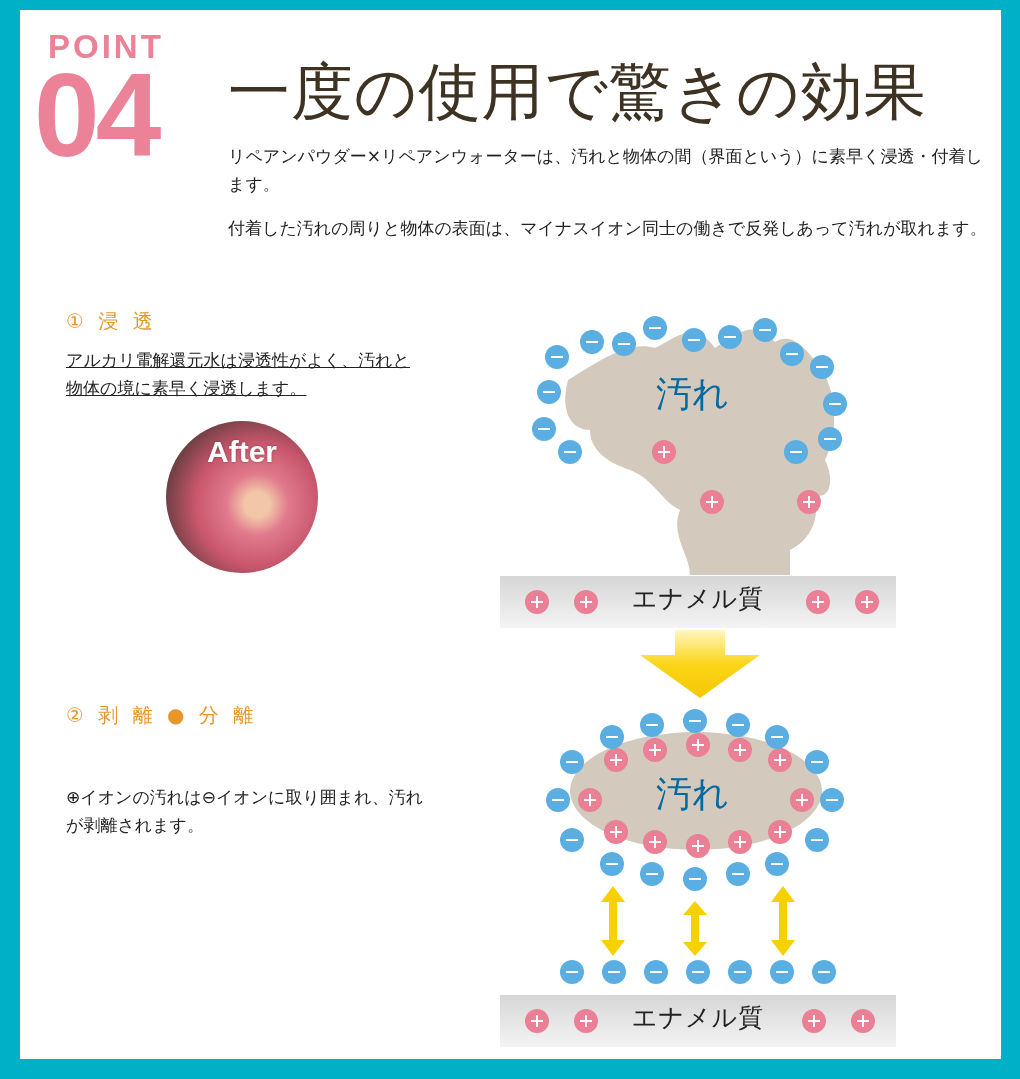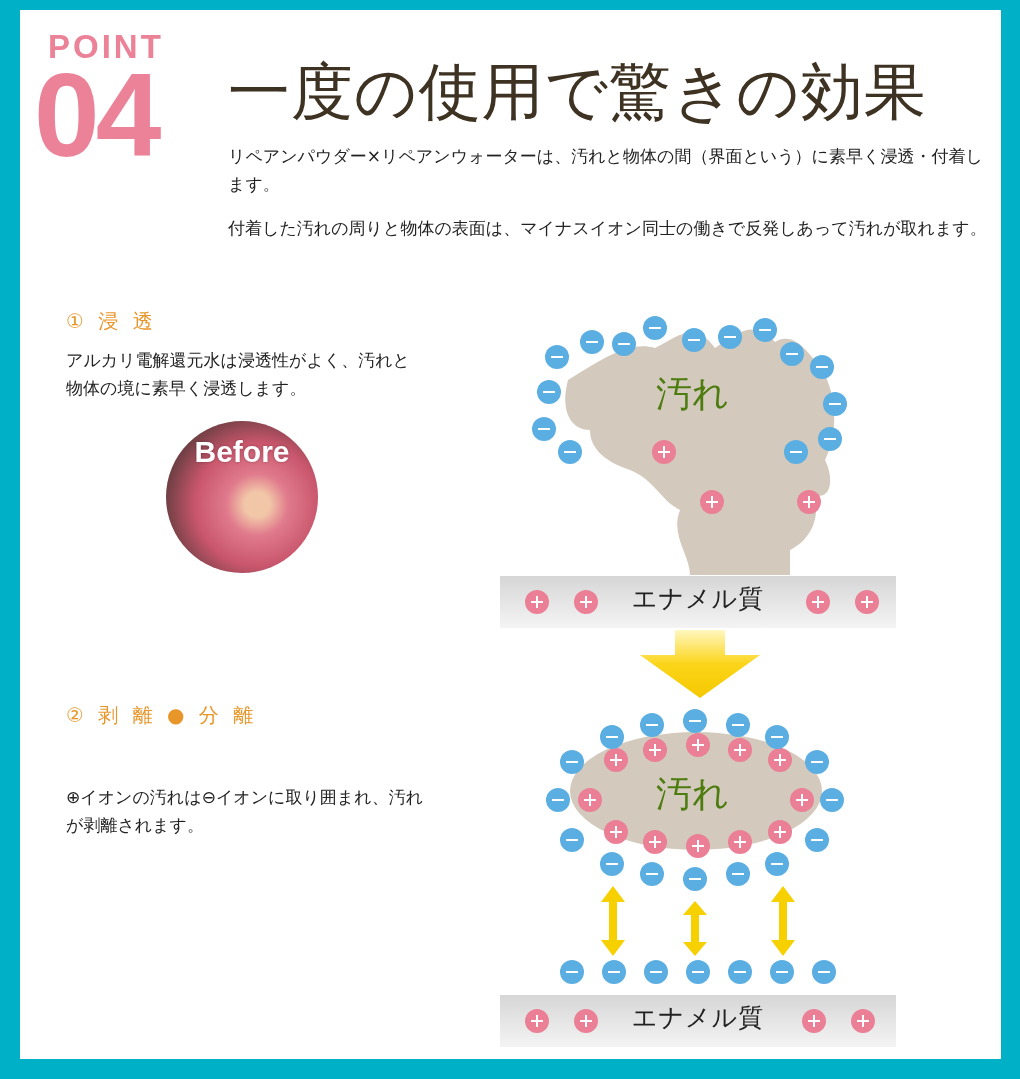--- a/index.html
+++ b/index.html
@@ -16,40 +16,40 @@
   .photo{border-radius:50%;overflow:hidden;width:152px;height:152px;}
   .photo-label{position:absolute;left:0;right:0;top:14px;text-align:center;color:#fff;font-family:"Liberation Sans",sans-serif;font-weight:bold;font-size:30px;text-shadow:0 0 3px rgba(0,0,0,.3);}
   .diagram{left:470px;top:290px;width:420px;height:760px;}
   .enamel{position:absolute;left:10px;width:396px;height:52px;background:linear-gradient(#d6d6d6,#f4f4f4);}
   .enamel-text{position:absolute;left:0;right:0;top:6px;text-align:center;font-size:25px;color:#222;letter-spacing:1px;}
   .ion{position:absolute;width:24px;height:24px;border-radius:50%;}
   .ion.neg{background:#5aaee2;}
   .ion.pos{background:#ea7f95;}
   .ion::before{content:"";position:absolute;left:6px;top:11px;width:12px;height:2px;background:#fff;}
   .ion.pos::after{content:"";position:absolute;left:11px;top:6px;width:2px;height:12px;background:#fff;}
-  .dirt-label{position:absolute;font-size:36px;color:#4d7c0f;}
+  .dirt-label{position:absolute;font-size:36px;color:#0369a1;}
 </style>
 </head>
 <body>
 
 <div class="panel">
 
   <div class="abs point-label">POINT</div>
   <div class="abs point-num">04</div>
   <div class="abs title">一度の使用で驚きの効果</div>
 
   <div class="abs intro">
     <p>リペアンパウダー×リペアンウォーターは、汚れと物体の間（界面という）に素早く浸透・付着します。</p>
     <p>付着した汚れの周りと物体の表面は、マイナスイオン同士の働きで反発しあって汚れが取れます。</p>
   </div>
 
   <div class="abs step-title" style="left:46px;top:298px;text-align:center;">① 浸 透</div>
-  <div class="abs step-text" style="left:46px;top:336px;">アルカリ電解還元水は浸透性がよく、汚れと物体の境に素早く浸透します。</div>
+  <div class="abs step-text" style="left:46px;top:336px;text-decoration:underline;">アルカリ電解還元水は浸透性がよく、汚れと物体の境に素早く浸透します。</div>
   <div class="abs photo" style="left:146px;top:411px;background:radial-gradient(circle at 60% 55%,#f2c7a8 0 10%,#e07a8c 25%,#c9566c 50%,#5a3a3a 80%,#3a2a2a 100%);">
-    <div class="photo-label">Before</div>
+    <div class="photo-label">After</div>
   </div>
 
   <div class="abs step-title" style="left:46px;top:692px;">② 剥 離 ● 分 離</div>
   <div class="abs step-text" style="left:46px;top:730px;margin-top:43px;">⊕イオンの汚れは⊖イオンに取り囲まれ、汚れが剥離されます。</div>
 
   <div class="abs diagram">
 
     <svg class="abs" style="left:0;top:0;" width="420" height="290">
       <path d="M78 80 C110 60,140 40,165 48 C190 35,205 20,225 48 C250 30,265 20,285 42 C305 30,320 55,332 70 C345 90,350 130,335 160 C345 180,340 200,325 195 C330 220,320 240,300 250 L300 275 L200 275 C200 255,180 235,190 210 C170 200,165 180,140 170 C110 160,100 145,100 130 C80 130,70 110,78 80 Z" fill="#d3c9bc"></path>
     </svg>

